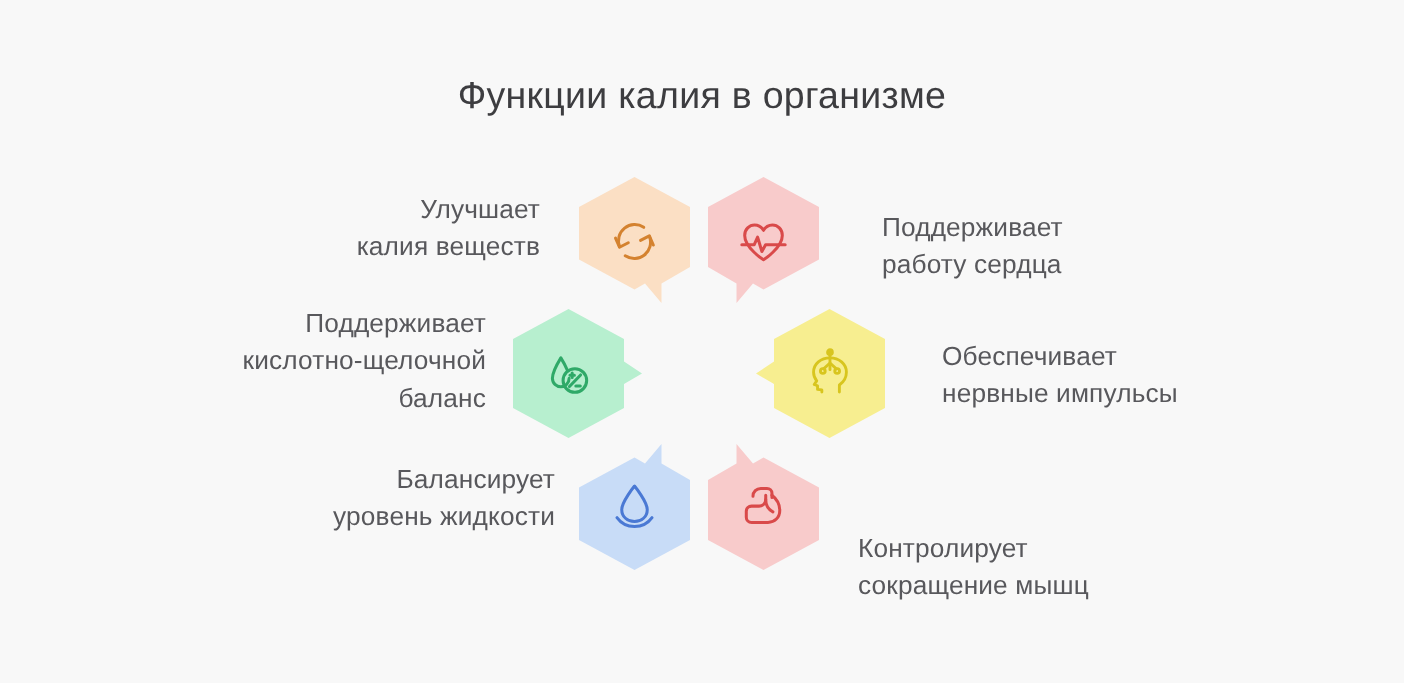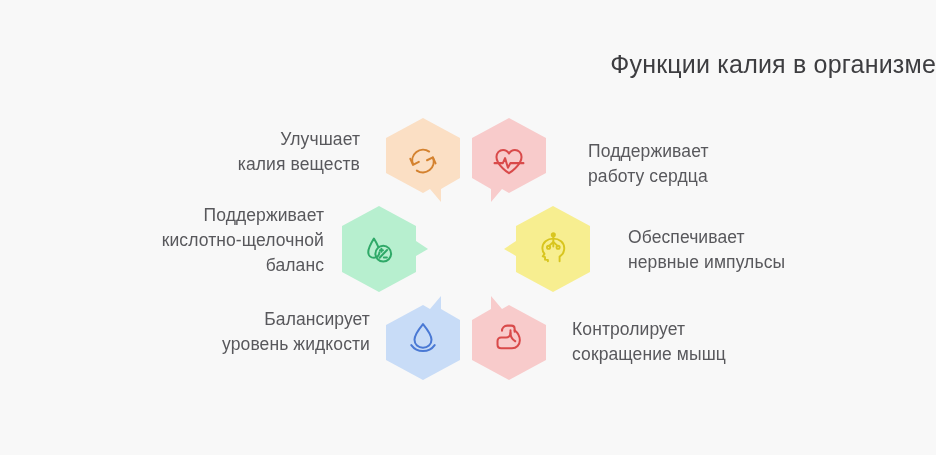--- a/index.html
+++ b/index.html
@@ -20,21 +20,21 @@
     width: 936px;
     height: 455px;
   }
 
   
   .title {
     position: absolute;
     top: 50px;
     left: 0;
     width: 936px;
-    text-align: right;
+    text-align: center;
     font-size: 25px;
     font-weight: 500;
     letter-spacing: 0.2px;
     color: #3D3D40;
     white-space: nowrap;
   }
 
   
   .cluster {
     position: absolute;
@@ -223,16 +223,16 @@
   <div class="label left lbl-2" style="color: rgb(88, 88, 92);">Поддерживает
 кислотно-щелочной
 баланс</div>
 
   <div class="label left lbl-4" style="color: rgb(88, 88, 92);">Балансирует
 уровень жидкости</div>
 
   <div class="label right lbl-3" style="color: rgb(88, 88, 92);">Обеспечивает
 нервные импульсы</div>
 
-  <div class="label right lbl-5" style="color: rgb(88, 88, 92);">Контролирует
+  <div class="label right lbl-5" style="color: rgb(88, 88, 92); margin-top: 36px;">Контролирует
 сокращение мышц</div>
 
 </div>
 
 </body></html>

